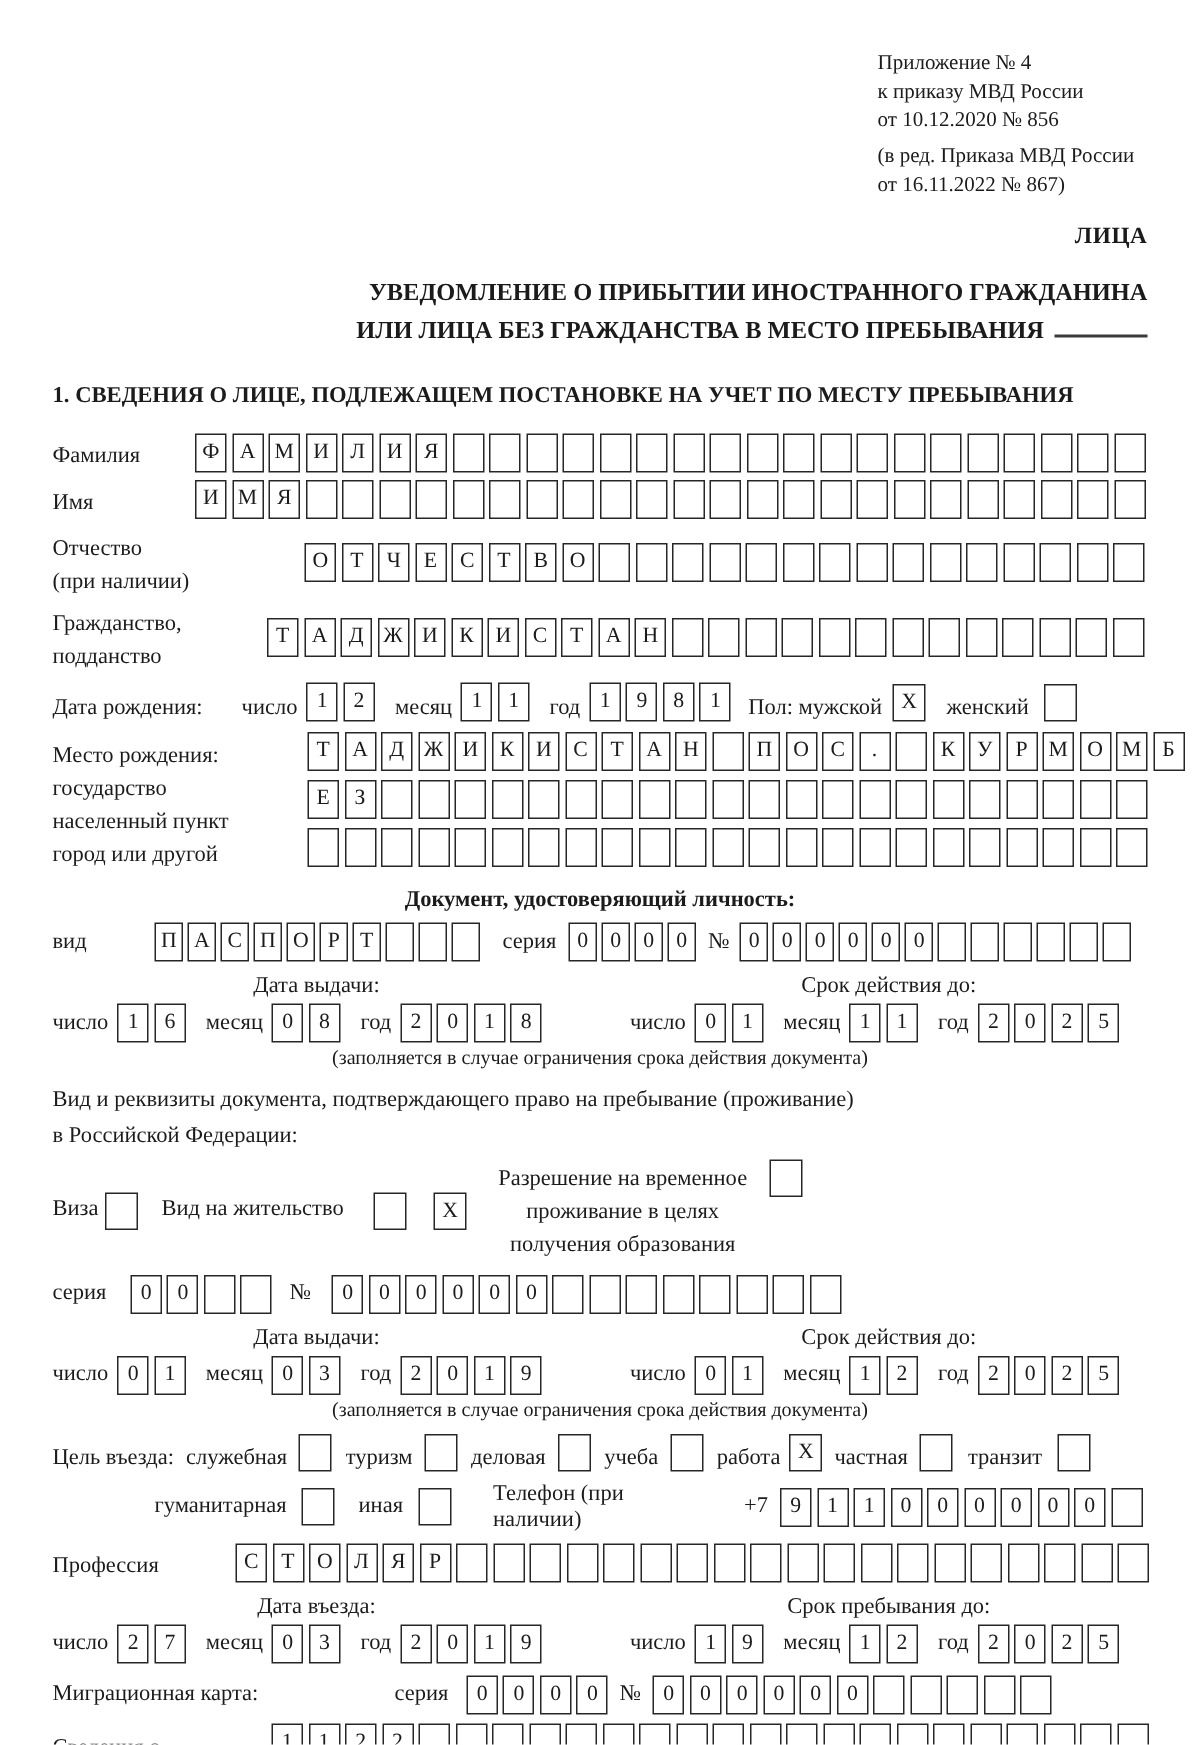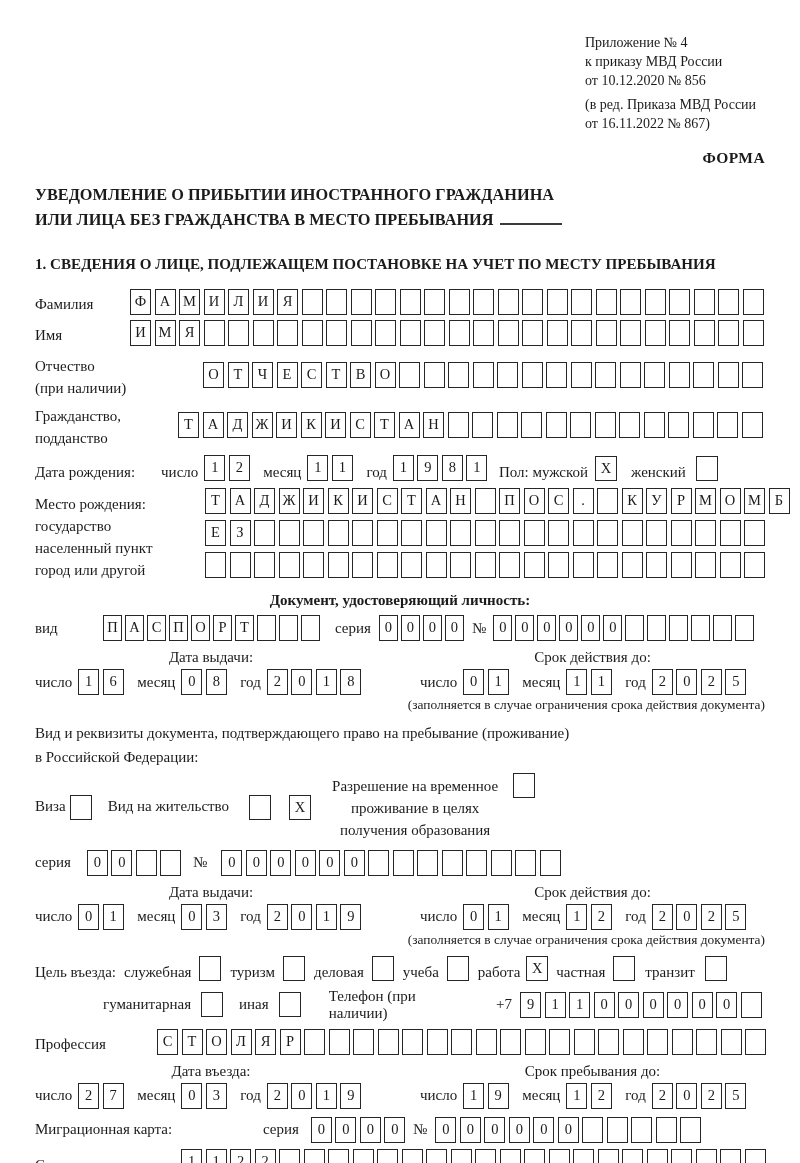--- a/index.html
+++ b/index.html
@@ -8,21 +8,21 @@
     font-family:"Liberation Serif", serif;color:#1b1b1b;font-size:15px;
   }
   .page{box-sizing:border-box;padding:34px 35px 0 35px;}
 
   
   .hdr{margin-left:550px;font-size:14px;line-height:1.35;}
   .hdr-edition{margin-top:5px;}
   .forma{text-align:right;font-weight:bold;font-size:15.5px;margin-top:16px;letter-spacing:.4px;}
 
   
-  .title{text-align:left;font-weight:bold;font-size:16.3px;line-height:1.5;margin-top:16px;}
+  .title{text-align:right;font-weight:bold;font-size:16.3px;line-height:1.5;margin-top:16px;}
   .title-underline{display:inline-block;width:62px;border-bottom:2px solid #3a3a3a;height:14px;margin-left:7px;}
   .section-title{font-weight:bold;font-size:15.1px;margin-top:24px;margin-bottom:16px;}
 
   
   .row{display:flex;align-items:center;margin-bottom:5px;}
   .lbl{line-height:20px;padding-top:4px;flex-shrink:0;}
   .lbl2{line-height:22px;padding-top:4px;flex-shrink:0;}
   .boxes{display:flex;flex-wrap:nowrap;flex-shrink:0;}
   .cell{box-sizing:border-box;width:21px;height:26px;border:1.8px solid #262626;
         margin-right:3.5px;text-align:center;font-size:14.5px;line-height:23px;flex-shrink:0;background:#fff;}
@@ -31,21 +31,21 @@
         text-align:center;font-size:14.5px;line-height:22px;flex-shrink:0;background:#fff;}
 
   
   .dates-row{display:flex;margin-top:8px;margin-bottom:2px;}
   .dc-left{width:352px;}
   .dc-right{margin-left:auto;width:345px;}
   .dates-title{text-align:center;margin-bottom:3px;}
   .dategrp{display:flex;align-items:center;}
   .dlabel{margin-right:6px;}
   .dgap{margin-right:10px;}
-  .note-right{text-align:right;font-size:13.4px;margin-bottom:8px;}
+  .note-right{text-align:center;font-size:13.4px;margin-bottom:8px;}
 
   .opt{display:flex;align-items:flex-start;}
   .opt-lbl{margin-right:8px;padding-top:3px;}
   .opt-center{text-align:center;line-height:1.45;}
 
   .center-bold{text-align:center;font-weight:bold;margin:8px 0 6px 0;}
   .stack{display:flex;flex-direction:column;}
   .stack .boxes{margin-bottom:6px;}
 </style>
 </head>
@@ -55,21 +55,21 @@
 
   <div class="hdr">
     <div>Приложение № 4</div>
     <div>к приказу МВД России</div>
     <div>от 10.12.2020 № 856</div>
     <div class="hdr-edition">
       <div>(в ред. Приказа МВД России</div>
       <div>от 16.11.2022 № 867)</div>
     </div>
   </div>
-  <div class="forma">ФОРМА</div>
+  <div class="forma">ЛИЦА</div>
 
   <div class="title">
     <div>УВЕДОМЛЕНИЕ О ПРИБЫТИИ ИНОСТРАННОГО ГРАЖДАНИНА</div>
     <div>
       <span>ИЛИ ЛИЦА БЕЗ ГРАЖДАНСТВА В МЕСТО ПРЕБЫВАНИЯ</span><span class="title-underline"></span>
     </div>
   </div>
 
   <div class="section-title">1. СВЕДЕНИЯ О ЛИЦЕ, ПОДЛЕЖАЩЕМ ПОСТАНОВКЕ НА УЧЕТ ПО МЕСТУ ПРЕБЫВАНИЯ</div>
 

